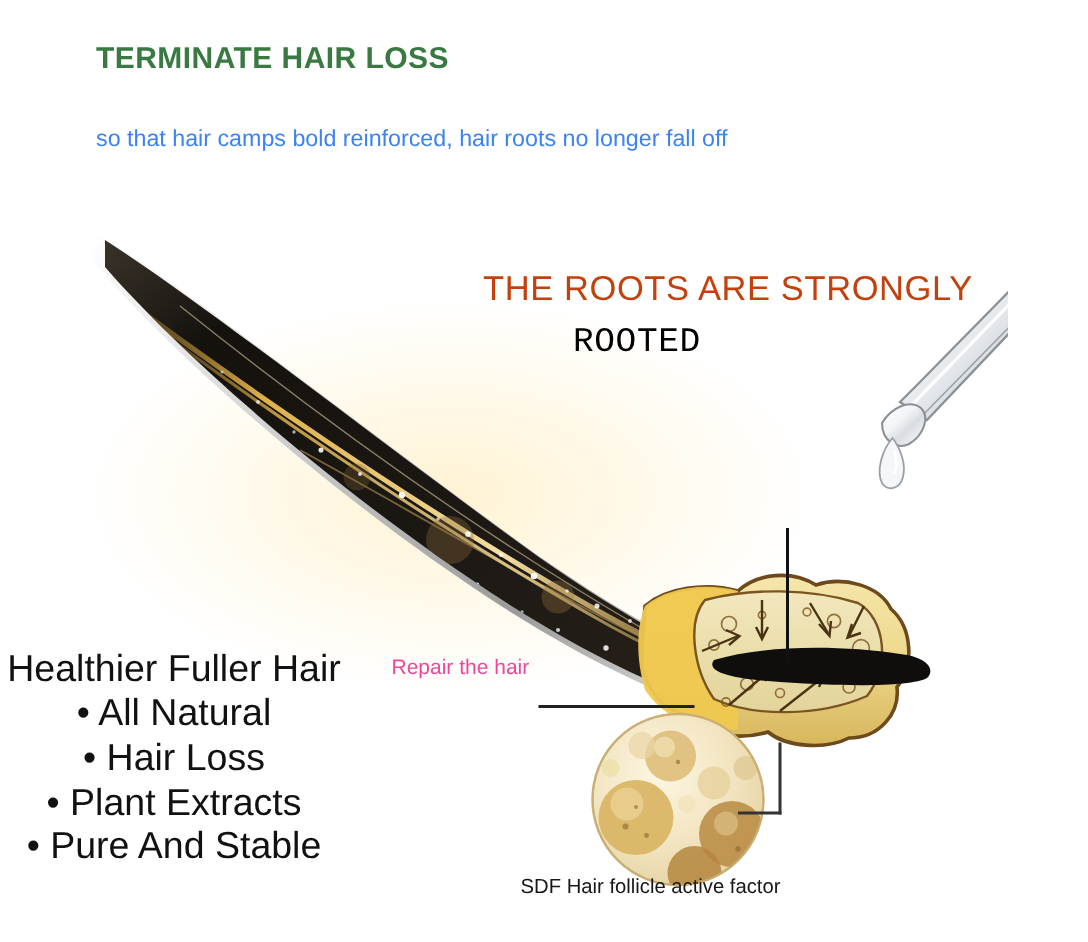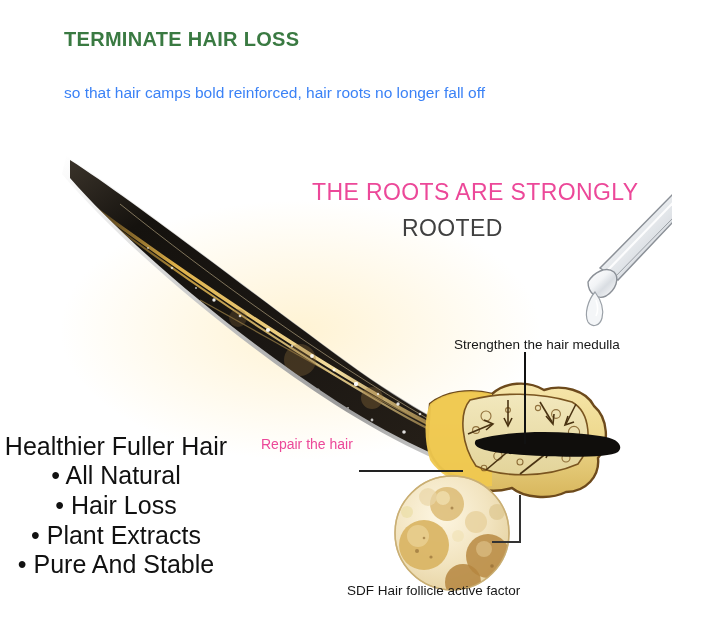--- a/index.html
+++ b/index.html
@@ -25,26 +25,26 @@
     position:absolute;left:64px;top:58px;
     font-size:15.5px;color:#1a1a1a;white-space:nowrap;
   }
   .sub2{
     position:absolute;left:64px;top:84px;
     font-size:15.5px;color:#3b82f6;white-space:nowrap;
   }
 
   
   .title1{
-    position:absolute;left:312px;top:179px;
-    font-size:23px;color:#ec4899;letter-spacing:.4px;white-space:nowrap;
+    position:absolute;left:322px;top:179px;
+    font-size:23px;color:#c2410c;letter-spacing:.4px;white-space:nowrap;
   }
   .title2{
-    position:absolute;left:402px;top:215px;
-    font-size:23px;color:#404040;letter-spacing:.4px;white-space:nowrap;
+    position:absolute;left:382px;top:215px;
+    font-size:23px;color:#000000;letter-spacing:.4px;white-space:nowrap;font-family:Liberation Mono, monospace;
   }
 
   
   .benefits{
     position:absolute;left:-8px;top:434px;width:248px;
     text-align:center;
   }
   .benefit-head{
     font-size:25px;color:#111;line-height:1.0;white-space:nowrap;
   }
@@ -304,17 +304,16 @@
   <div class="title2">ROOTED</div>
 
   <div class="benefits">
     <div class="benefit-head">Healthier Fuller Hair</div>
     <div class="benefit-item">• All Natural</div>
     <div class="benefit-item">• Hair Loss</div>
     <div class="benefit-item">• Plant Extracts</div>
     <div class="benefit-item">• Pure And Stable</div>
   </div>
 
-  <div class="cal-medulla">Strengthen the hair medulla</div>
   <div class="cal-repair">Repair the hair</div>
   <div class="cal-sdf">SDF Hair follicle active factor</div>
 
 </div>
 
 </body></html>

